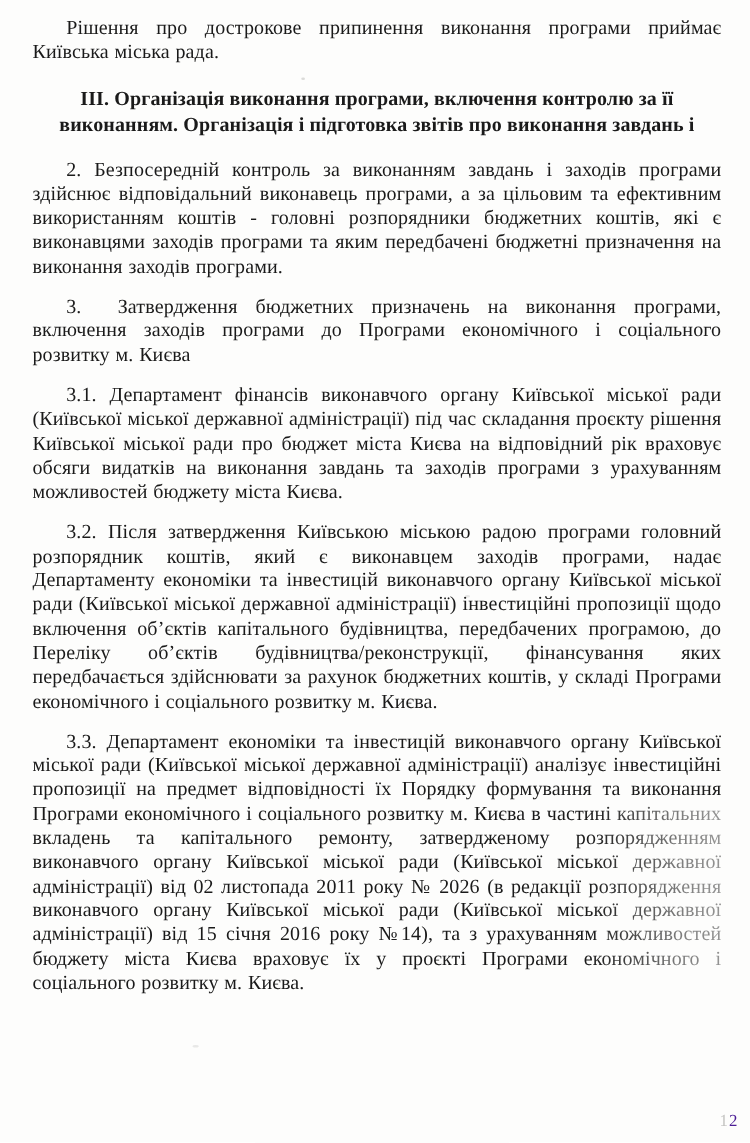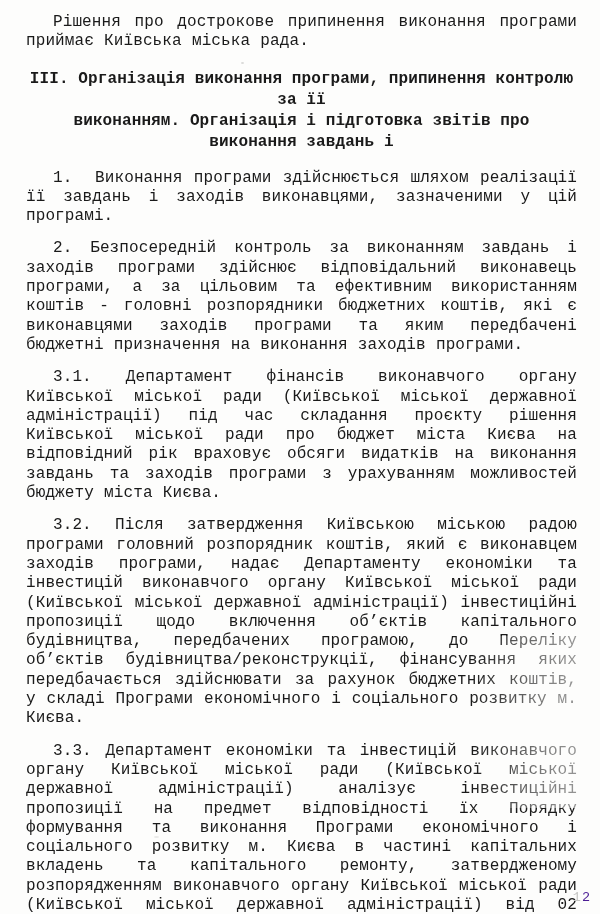--- a/index.html
+++ b/index.html
@@ -14,21 +14,20 @@
     font-family: "Liberation Serif", serif;
   }
   .page {
     position: relative;
     box-sizing: border-box;
     width: 600px;
     height: 914px;
     padding: 13px 23px 0 26px;
     background: #fdfdfc;
     color: #1a1a1a;
-    font-family: Liberation Mono, monospace;
   }
   .para {
     font-size: 16px;
     line-height: 19.3px;
     text-align: justify;
     text-indent: 27px;
     margin: 0 0 13px 0;
     letter-spacing: 0.1px;
     word-spacing: 0.5px;
   }
@@ -75,27 +74,27 @@
   }
 </style>
 </head>
 <body>
 
 <div class="page">
 
   <p class="para">Рішення про дострокове припинення виконання програми приймає Київська міська рада.</p>
 
   <div class="section-heading">
-    <div>ІІІ. Організація виконання програми, припинення контролю за її</div>
+    <div>ІІІ. Організація виконання програми, включення контролю за її</div>
     <div>виконанням. Організація і підготовка звітів про виконання завдань і</div>
   </div>
 
   <div class="para-group">
-    <p class="para">1.&nbsp;&nbsp;Виконання програми здійснюється шляхом реалізації її завдань і заходів виконавцями, зазначеними у цій програмі.</p>
     <p class="para">2. Безпосередній контроль за виконанням завдань і заходів програми здійснює відповідальний виконавець програми, а за цільовим та ефективним використанням коштів - головні розпорядники бюджетних коштів, які є виконавцями заходів програми та яким передбачені бюджетні призначення на виконання заходів програми.</p>
+    <p class="para">3.&nbsp;&nbsp;Затвердження бюджетних призначень на виконання програми, включення заходів програми до Програми економічного і соціального розвитку м. Києва</p>
     <p class="para">3.1. Департамент фінансів виконавчого органу Київської міської ради (Київської міської державної адміністрації) під час складання проєкту рішення Київської міської ради про бюджет міста Києва на відповідний рік враховує обсяги видатків на виконання завдань та заходів програми з урахуванням можливостей бюджету міста Києва.</p>
     <p class="para">3.2. Після затвердження Київською міською радою програми головний розпорядник коштів, який є виконавцем заходів програми, надає Департаменту економіки та інвестицій виконавчого органу Київської міської ради (Київської міської державної адміністрації) інвестиційні пропозиції щодо включення об’єктів капітального будівництва, передбачених програмою, до Переліку об’єктів будівництва/реконструкції, фінансування яких передбачається здійснювати за рахунок бюджетних коштів, у складі Програми економічного і соціального розвитку м. Києва.</p>
     <p class="para">3.3. Департамент економіки та інвестицій виконавчого органу Київської міської ради (Київської міської державної адміністрації) аналізує інвестиційні пропозиції на предмет відповідності їх Порядку формування та виконання Програми економічного і соціального розвитку м. Києва в частині капітальних вкладень та капітального ремонту, затвердженому розпорядженням виконавчого органу Київської міської ради (Київської міської державної адміністрації) від 02 листопада 2011 року № 2026 (в редакції розпорядження виконавчого органу Київської міської ради (Київської міської державної адміністрації) від 15 січня 2016 року №14), та з урахуванням можливостей бюджету міста Києва враховує їх у проєкті Програми економічного і соціального розвитку м. Києва.</p>
   </div>
 
   <div class="scan-fade"></div>
   <div class="speck speck-1"></div>
   <div class="speck speck-2"></div>
   <div class="speck speck-3"></div>
 

